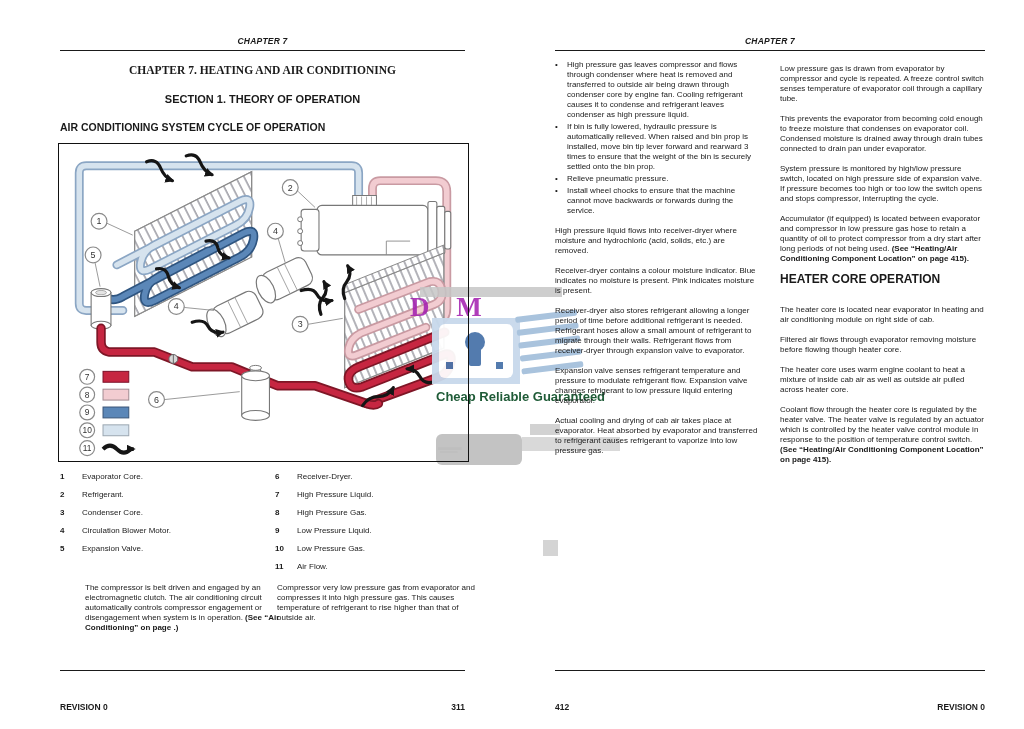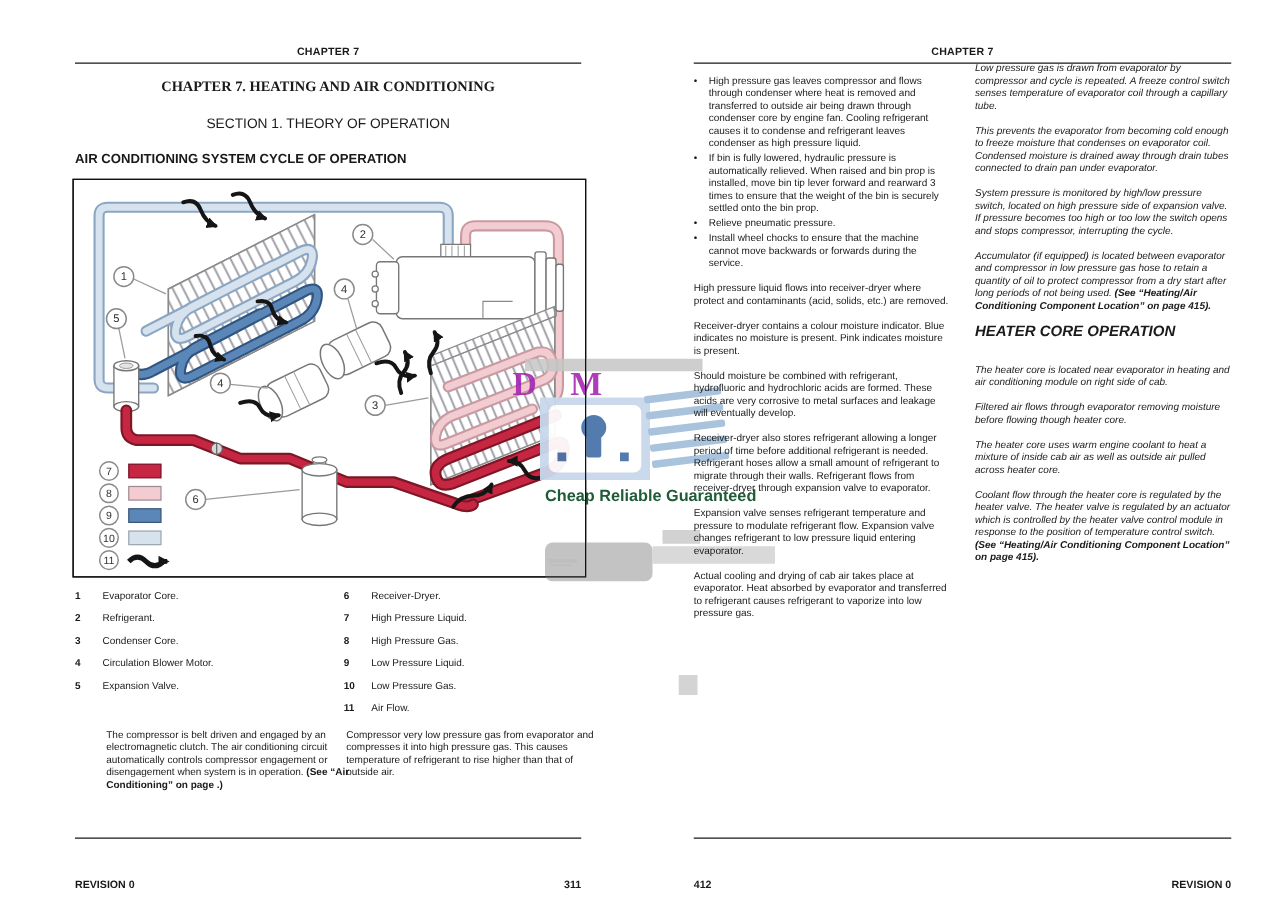--- a/index.html
+++ b/index.html
@@ -2,23 +2,23 @@
 <html><head>
 <meta charset="utf-8">
 <style>
   html,body{margin:0;padding:0;background:#fff;}
   #canvas{position:relative;width:1024px;height:729px;background:#ffffff;overflow:hidden;
           font-family:"Liberation Sans","DejaVu Sans",sans-serif;color:#1a1a1a;}
   .abs{position:absolute;}
   .z10{z-index:10;}
   .b{font-weight:bold;}
   
-  .pg-header{font-weight:bold;font-size:8.5px;text-align:center;border-bottom:1.6px solid #1a1a1a;padding-bottom:4px;letter-spacing:.2px;}
+  .pg-header{font-weight:bold;font-size:8.5px;text-align:center;border-bottom:1.6px solid #1a1a1a;padding-bottom:4px;letter-spacing:.2px;font-style:italic;}
   .doc-title{font-weight:bold;font-size:11.5px;text-align:center;}
-  .doc-section{font-weight:normal;font-size:11px;text-align:center;}
+  .doc-section{font-weight:bold;font-size:11px;text-align:center;}
   .doc-heading{font-weight:bold;font-size:10.5px;text-align:left;}
   .figure-frame{border:1.6px solid #111;background:#fff;}
   .figure-border-overlay{border:1.6px solid #111;background:transparent;z-index:6;pointer-events:none;}
   .parts{font-size:8px;line-height:18px;}
   .parts .row{display:flex;}
   .parts .num{width:22px;font-weight:bold;flex:none;}
   .body-col{font-size:8px;line-height:10px;}
   .body-col p{margin:0 0 10px 0;}
   .bullet{display:flex;margin:0 0 2px 0;}
   .bullet .dot{width:12px;flex:none;font-size:8px;}
@@ -300,29 +300,28 @@
         <span>If bin is fully lowered, hydraulic pressure is automatically relieved. When raised and bin prop is installed, move bin tip lever forward and rearward 3 times to ensure that the weight of the bin is securely settled onto the bin prop.</span>
       </div>
     <div class="bullet">
         <span class="dot">•</span>
         <span>Relieve pneumatic pressure.</span>
       </div>
     <div class="bullet" style="margin-bottom:10px;">
         <span class="dot">•</span>
         <span>Install wheel chocks to ensure that the machine cannot move backwards or forwards during the service.</span>
       </div>
-    <p>High pressure liquid flows into receiver-dryer where protect and contaminants (acid, solids, etc.) are removed.</p>
+    <p>High pressure liquid flows into receiver-dryer where moisture and hydrochloric (acid, solids, etc.) are removed.</p>
     <p>Receiver-dryer contains a colour moisture indicator. Blue indicates no moisture is present. Pink indicates moisture is present.</p>
-    <p>Should moisture be combined with refrigerant, hydrofluoric and hydrochloric acids are formed. These acids are very corrosive to metal surfaces and leakage will eventually develop.</p>
     <p>Receiver-dryer also stores refrigerant allowing a longer period of time before additional refrigerant is needed. Refrigerant hoses allow a small amount of refrigerant to migrate through their walls. Refrigerant flows from receiver-dryer through expansion valve to evaporator.</p>
     <p>Expansion valve senses refrigerant temperature and pressure to modulate refrigerant flow. Expansion valve changes refrigerant to low pressure liquid entering evaporator.</p>
     <p>Actual cooling and drying of cab air takes place at evaporator. Heat absorbed by evaporator and transferred to refrigerant causes refrigerant to vaporize into low pressure gas.</p>
   </div>
 
-  <div class="abs z10 body-col" style="left:780px;top:50px;width:208px;font-style:italic;">
+  <div class="abs z10 body-col" style="left:780px;top:64px;width:208px;">
     <p><span>Low pressure gas is drawn from evaporator by compressor and cycle is repeated. A freeze control switch senses temperature of evaporator coil through a capillary tube.</span></p>
     <p><span>This prevents the evaporator from becoming cold enough to freeze moisture that condenses on evaporator coil. Condensed moisture is drained away through drain tubes connected to drain pan under evaporator.</span></p>
     <p><span>System pressure is monitored by high/low pressure switch, located on high pressure side of expansion valve. If pressure becomes too high or too low the switch opens and stops compressor, interrupting the cycle.</span></p>
     <p><span>Accumulator (if equipped) is located between evaporator and compressor in low pressure gas hose to retain a quantity of oil to protect compressor from a dry start after long periods of not being used. </span><span class="b">(See “Heating/Air Conditioning Component Location” on page 415).</span></p>
     <div class="heater-h">HEATER CORE OPERATION</div>
     <p><span>The heater core is located near evaporator in heating and air conditioning module on right side of cab.</span></p>
     <p><span>Filtered air flows through evaporator removing moisture before flowing though heater core.</span></p>
     <p><span>The heater core uses warm engine coolant to heat a mixture of inside cab air as well as outside air pulled across heater core.</span></p>
     <p><span>Coolant flow through the heater core is regulated by the heater valve. The heater valve is regulated by an actuator which is controlled by the heater valve control module in response to the position of temperature control switch. </span><span class="b">(See “Heating/Air Conditioning Component Location” on page 415).</span></p>
   </div>

